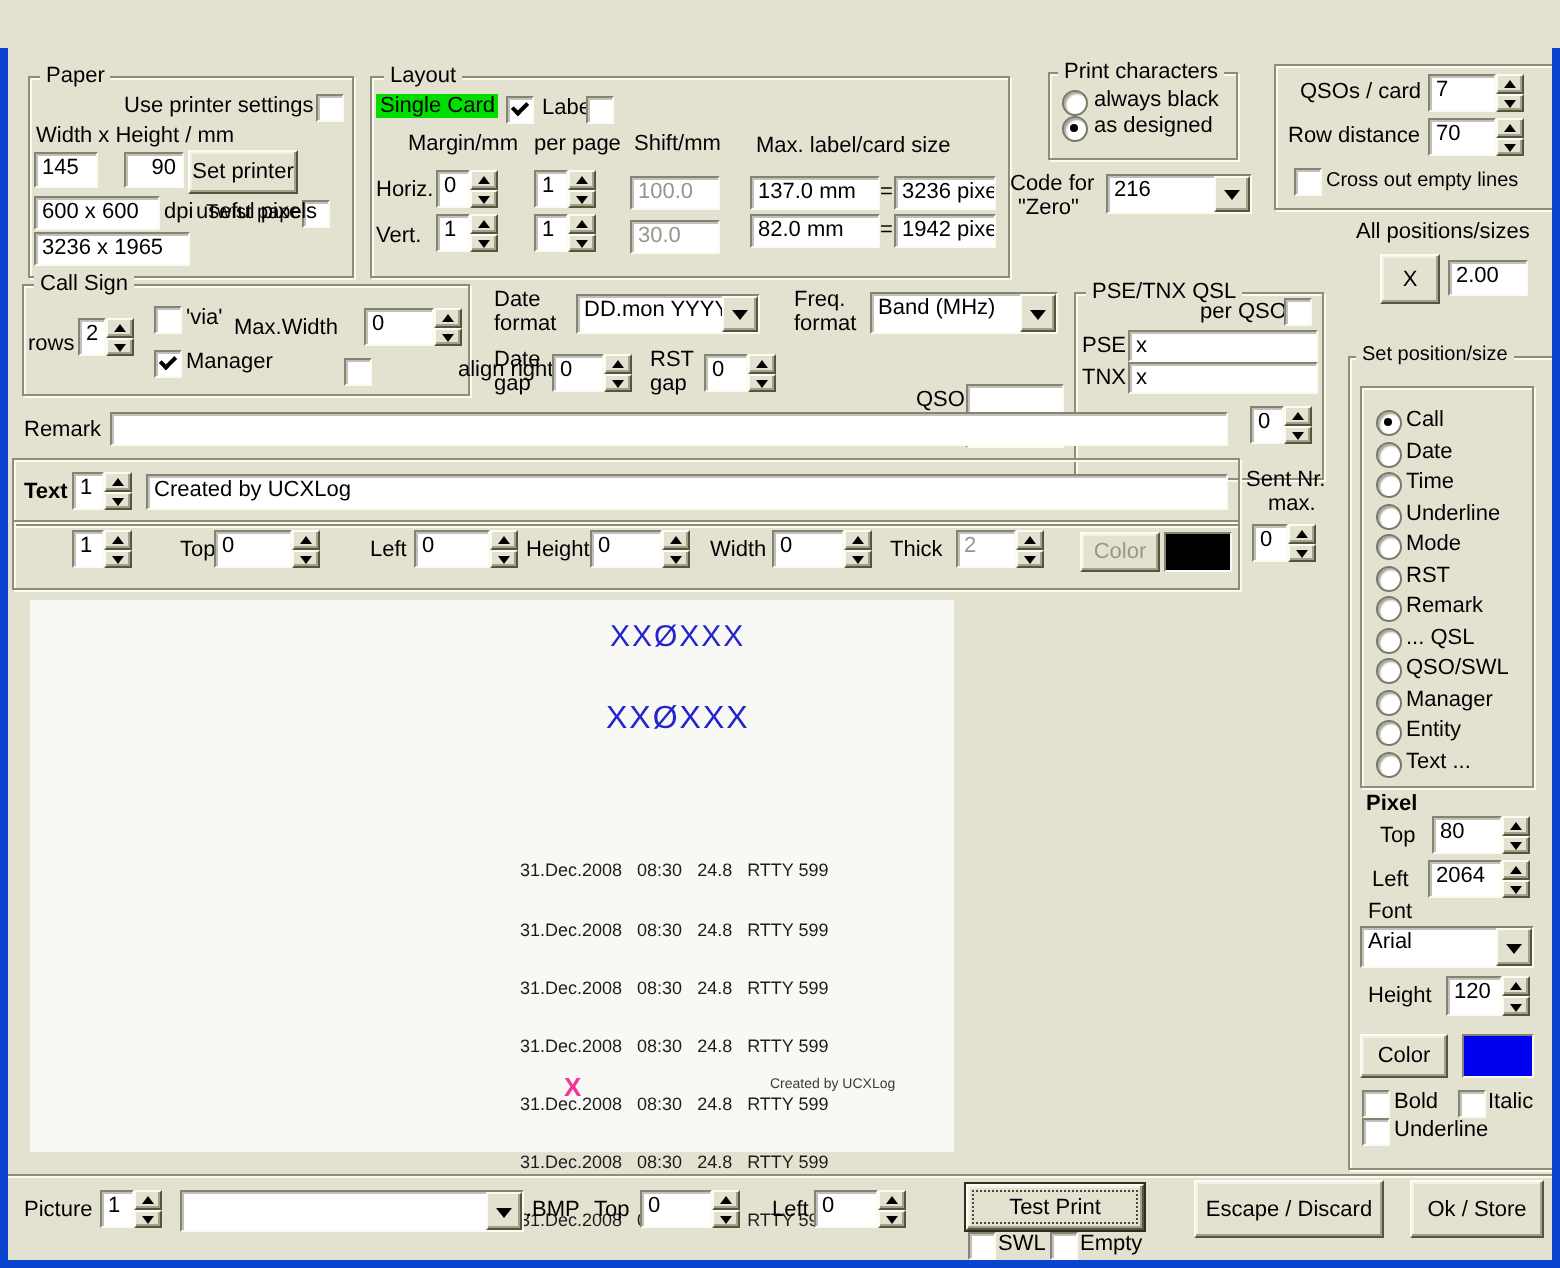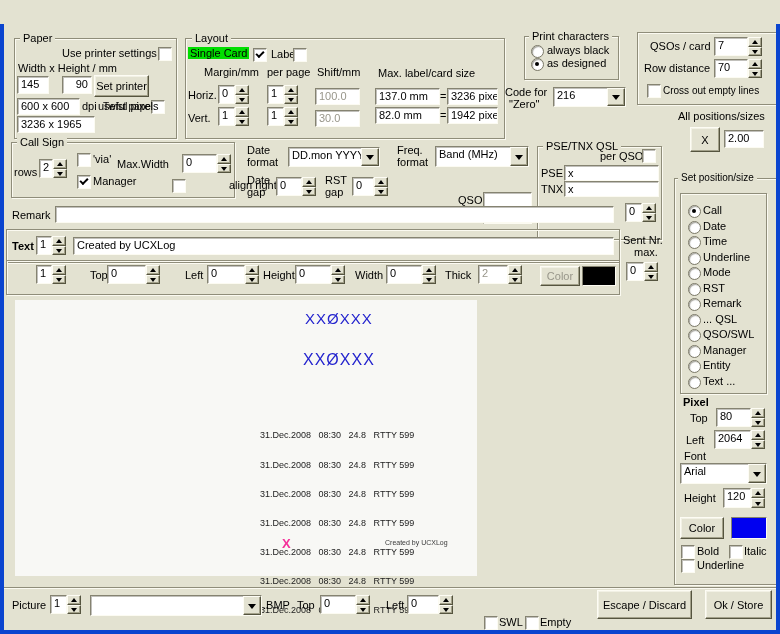--- a/index.html
+++ b/index.html
@@ -440,20 +440,21 @@
       </div>
   </div>
   <div class="lbl" style="left:386px;top:599px;">Left</div>
   <div class="spin" style="left:407px;top:595px;width:46px;height:19px;">
     <div class="sv">0</div>
     <div class="sb">
         <div class="up"></div>
         <div class="dn"></div>
       </div>
   </div>
+  <div class="btn default" style="left:483px;top:592px;width:87px;height:21px;">Test Print</div>
   <div class="cb" style="left:484px;top:616px;"></div>
   <div class="lbl" style="left:499px;top:616px;">SWL</div>
   <div class="cb" style="left:525px;top:616px;"></div>
   <div class="lbl" style="left:540px;top:616px;">Empty</div>
   <div class="btn" style="left:597px;top:590px;width:93px;height:27px;">Escape / Discard</div>
   <div class="btn" style="left:705px;top:590px;width:65px;height:27px;">Ok / Store</div>
 
 </div>
 
 </body></html>

